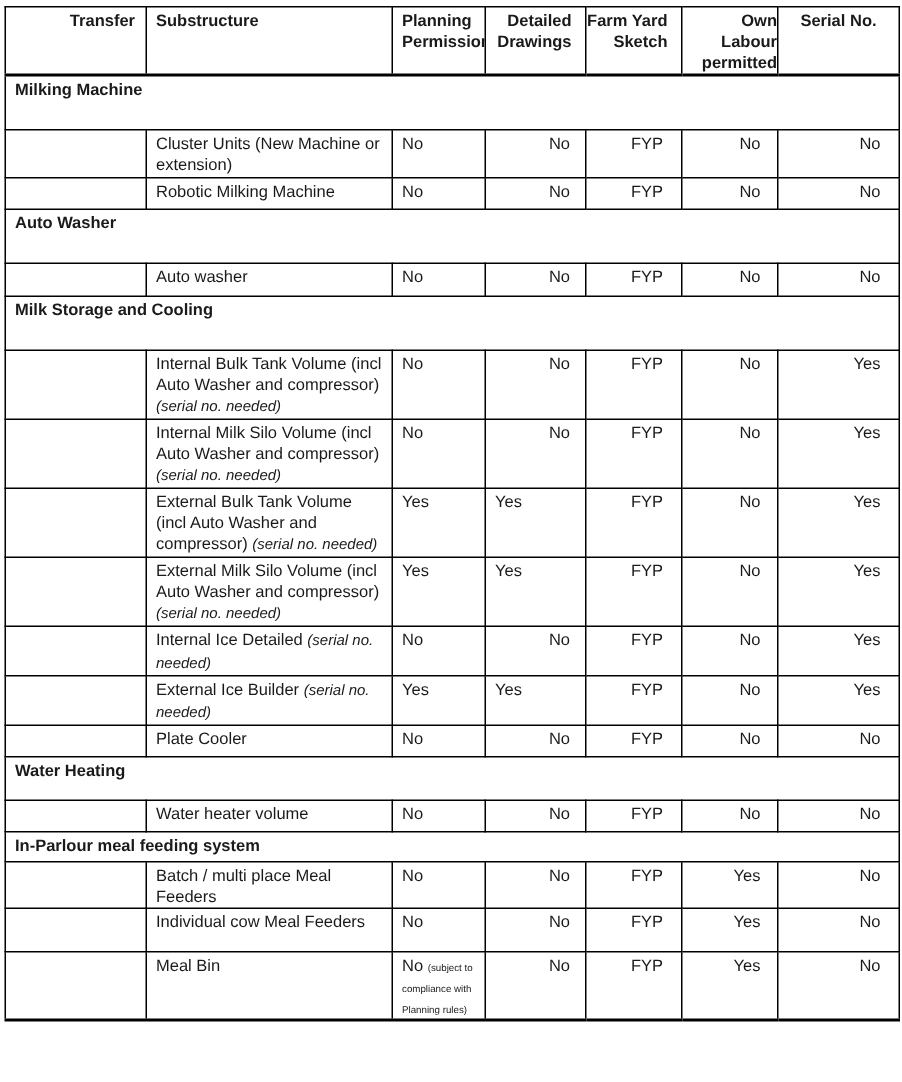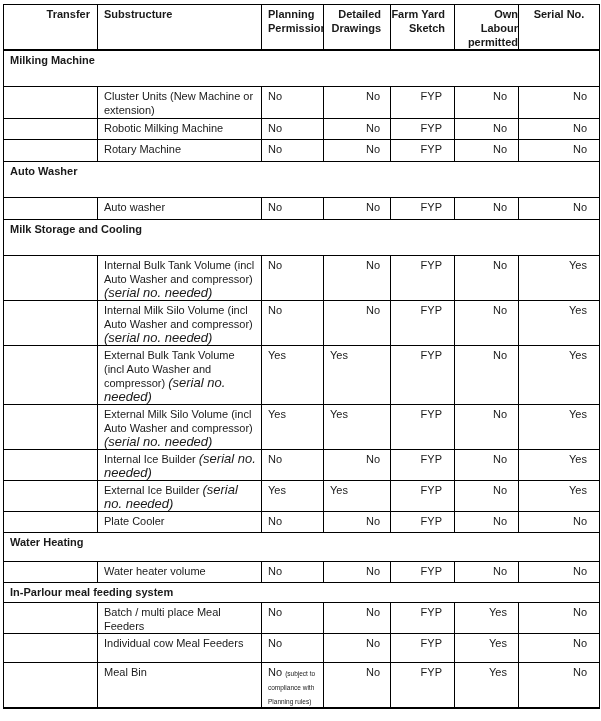--- a/index.html
+++ b/index.html
@@ -45,21 +45,21 @@
   td.c-own          { text-align: right; padding-right: 11px; }
   td.c-serial       { text-align: right; padding-right: 12px; }
   td.c-section {
     font-weight: bold;
     text-align: left;
     padding-left: 6px;
   }
   tbody tr:last-child td { border-bottom: 2px solid #000; }
   .sub-note {
     font-style: italic;
-    font-size: 13px;
+    font-size: 10px;
   }
   .plan-note {
     font-size: 6.5px;
     line-height: 7.5px;
     font-weight: normal;
   }
 </style>
 </head>
 <body>
 
@@ -100,29 +100,20 @@
         </tr>
         <tr style="height: 21px;">
           <td class="c-structure"></td>
           <td class="c-substructure"><span>Robotic Milking Machine</span></td>
           <td class="c-planning"><span>No</span></td>
           <td class="c-detailed r">No</td>
           <td class="c-fyp">FYP</td>
           <td class="c-own">No</td>
           <td class="c-serial">No</td>
         </tr>
-        <tr style="height: 22px;">
-          <td class="c-structure"></td>
-          <td class="c-substructure"><span>Rotary Machine</span></td>
-          <td class="c-planning"><span>No</span></td>
-          <td class="c-detailed r">No</td>
-          <td class="c-fyp">FYP</td>
-          <td class="c-own">No</td>
-          <td class="c-serial">No</td>
-        </tr>
         <tr style="height: 36px;">
           <td colspan="7" class="c-section">Auto Washer</td>
         </tr>
         <tr style="height: 22px;">
           <td class="c-structure"></td>
           <td class="c-substructure"><span>Auto washer</span></td>
           <td class="c-planning"><span>No</span></td>
           <td class="c-detailed r">No</td>
           <td class="c-fyp">FYP</td>
           <td class="c-own">No</td>
@@ -162,21 +153,21 @@
           <td class="c-structure"></td>
           <td class="c-substructure"><span>External Milk Silo Volume (incl Auto Washer and compressor)</span> <span class="sub-note">(serial no. needed)</span></td>
           <td class="c-planning"><span>Yes</span></td>
           <td class="c-detailed l">Yes</td>
           <td class="c-fyp">FYP</td>
           <td class="c-own">No</td>
           <td class="c-serial">Yes</td>
         </tr>
         <tr style="height: 24px;">
           <td class="c-structure"></td>
-          <td class="c-substructure"><span>Internal Ice Builder</span> <span class="sub-note">(serial no. needed)</span></td>
+          <td class="c-substructure"><span>Internal Ice Detailed</span> <span class="sub-note">(serial no. needed)</span></td>
           <td class="c-planning"><span>No</span></td>
           <td class="c-detailed r">No</td>
           <td class="c-fyp">FYP</td>
           <td class="c-own">No</td>
           <td class="c-serial">Yes</td>
         </tr>
         <tr style="height: 26px;">
           <td class="c-structure"></td>
           <td class="c-substructure"><span>External Ice Builder</span> <span class="sub-note">(serial no. needed)</span></td>
           <td class="c-planning"><span>Yes</span></td>

